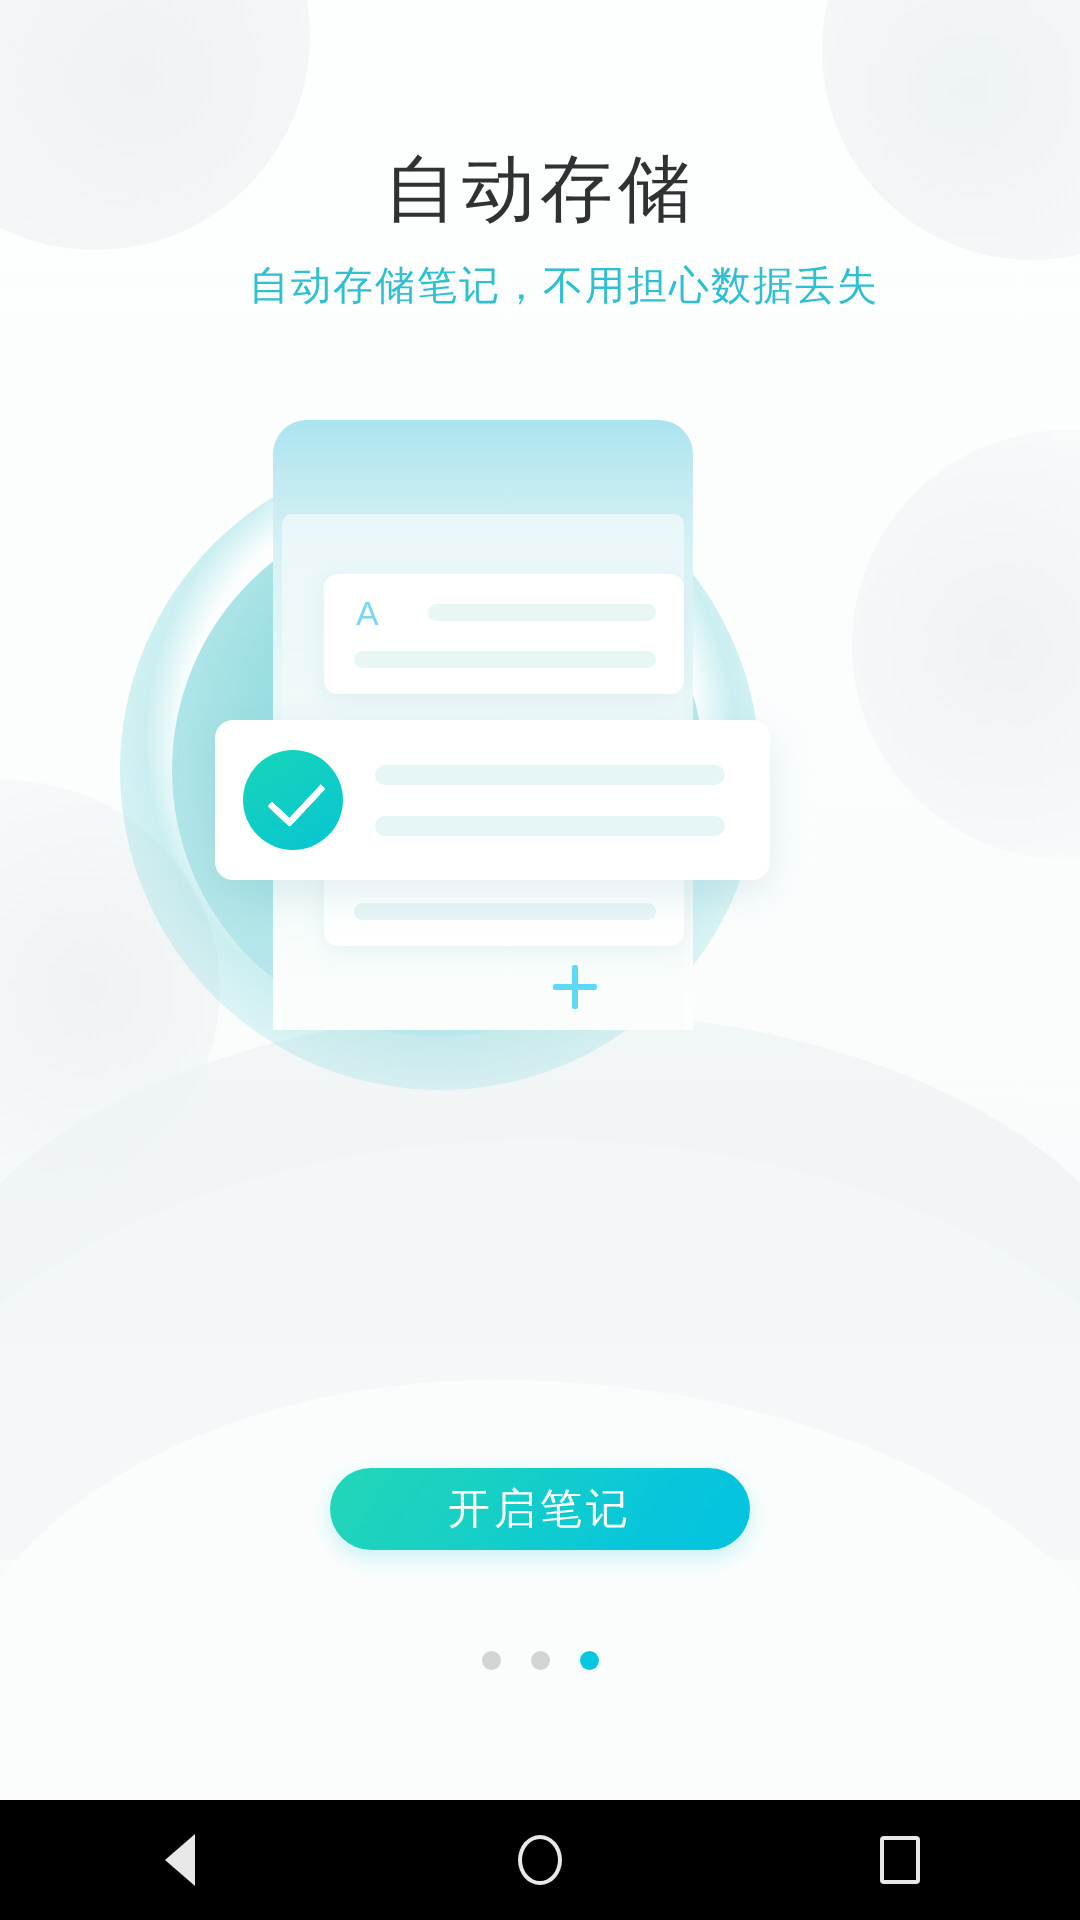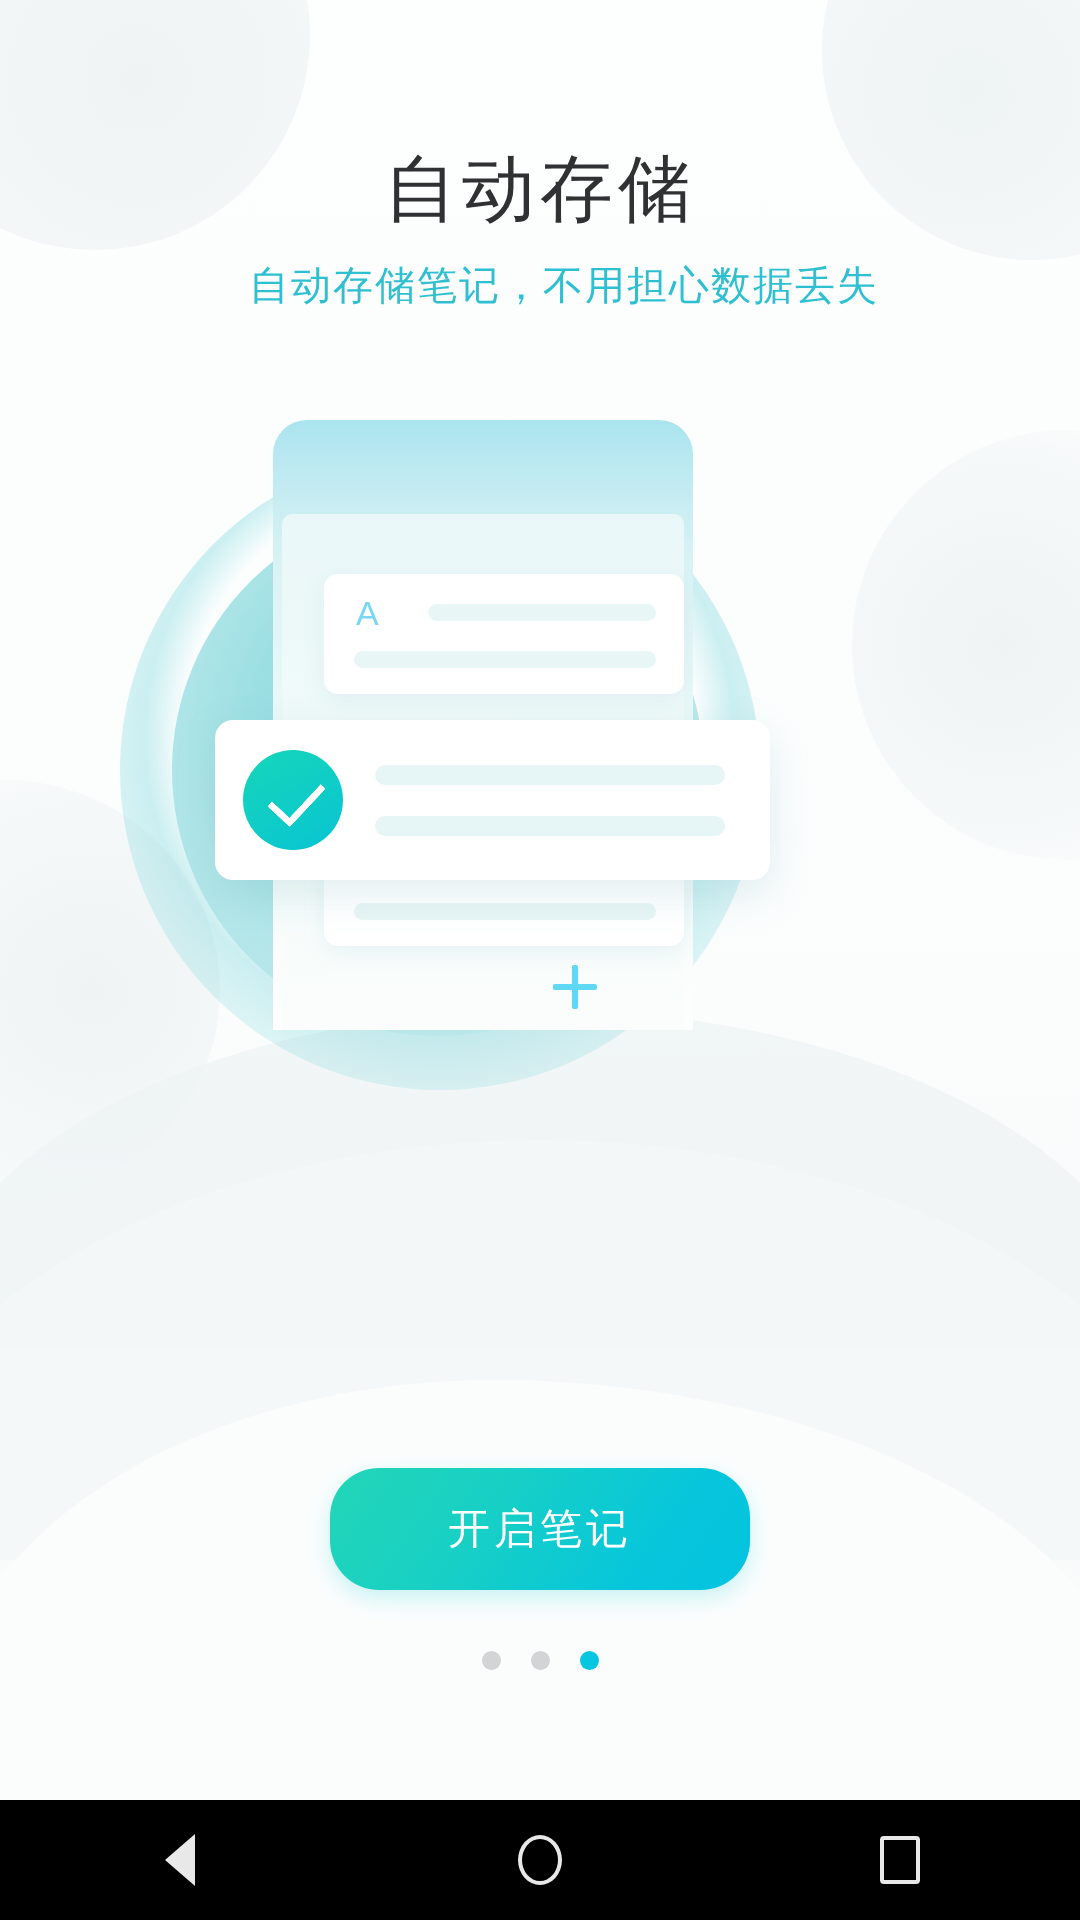--- a/index.html
+++ b/index.html
@@ -244,21 +244,21 @@
   }
   #plus-icon::before { left: 0; top: 19px; width: 44px; height: 6px; }
   #plus-icon::after  { left: 19px; top: 0; width: 6px; height: 44px; }
 
   
   #cta-button {
     position: absolute;
     left: 330px;
     top: 1468px;
     width: 420px;
-    height: 122px;
+    height: 82px;
     border: none;
     border-radius: 49px;
     background: linear-gradient(125deg, #23d6b7 0%, #18d0c4 35%, #07c6db 75%, #03c3e0 100%);
     color: #ffffff;
     font-family: Liberation Sans, sans-serif;
     font-size: 42px;
     letter-spacing: 4px;
     cursor: pointer;
     box-shadow: 0 8px 22px rgba(20,200,210,.22);
   }

